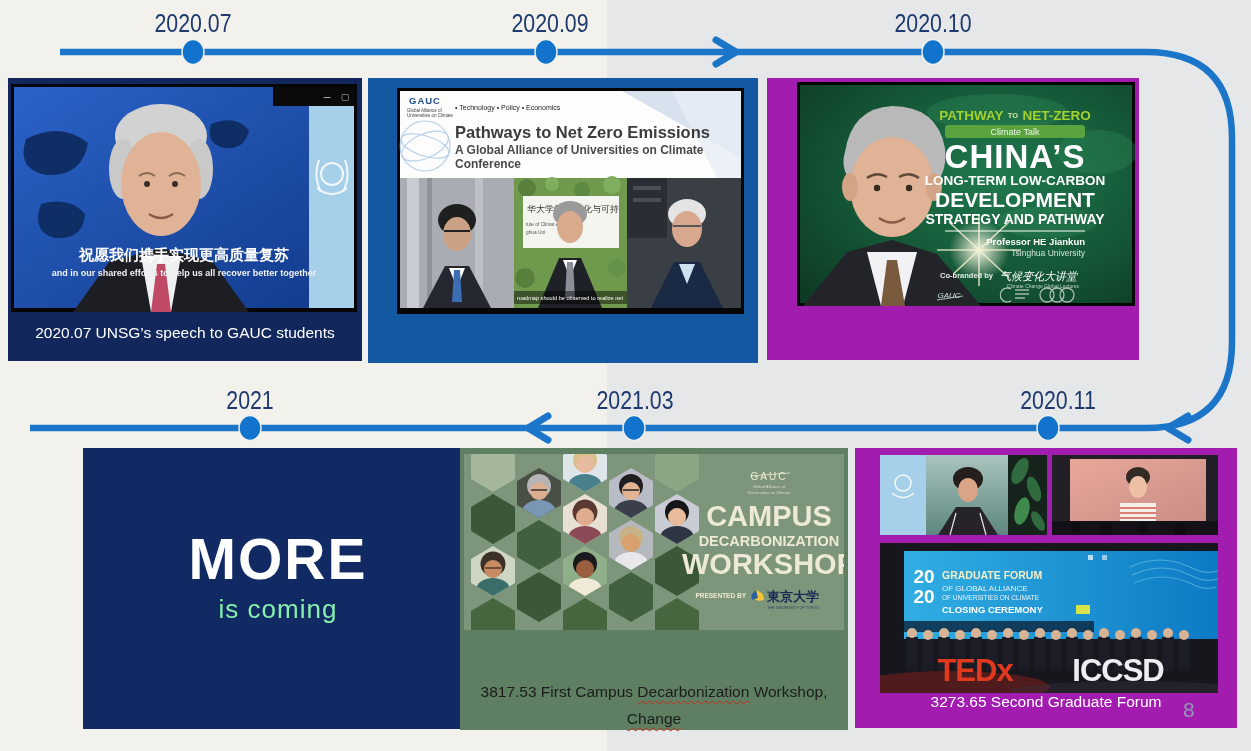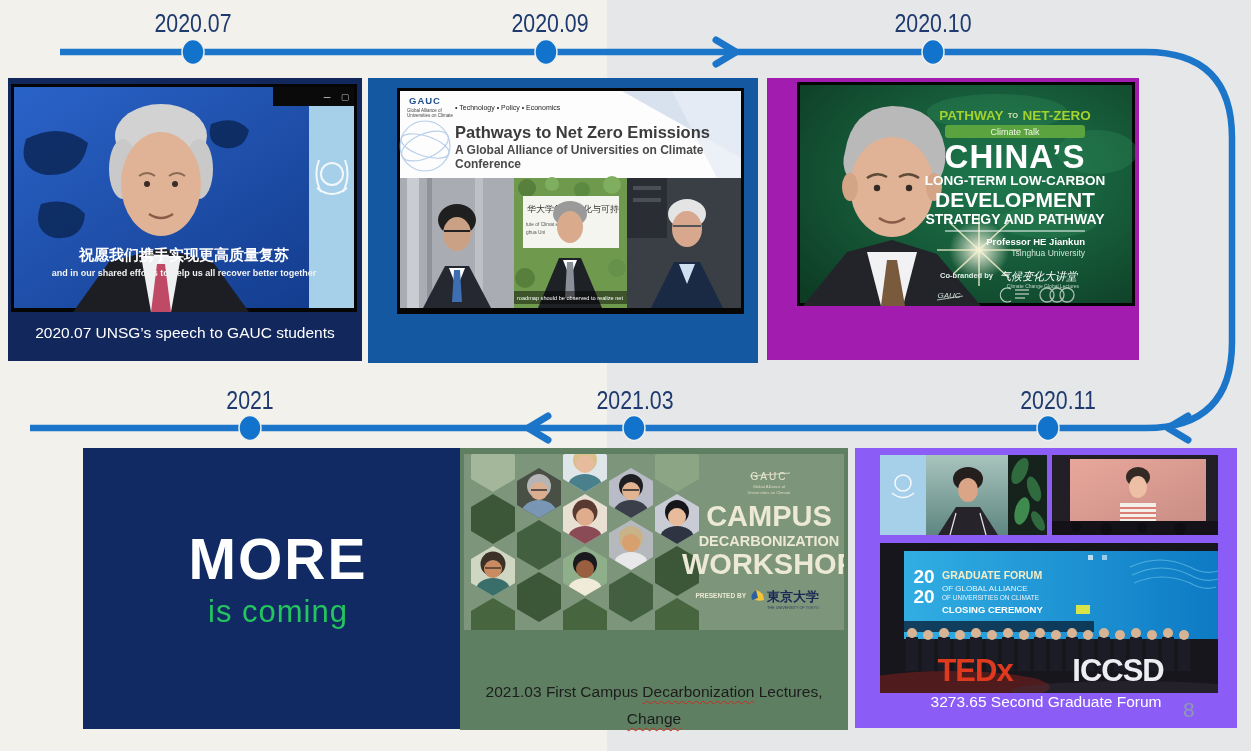--- a/index.html
+++ b/index.html
@@ -12,27 +12,27 @@
         transform:translateX(-50%) scaleX(.82);transform-origin:center top;}
   
   .panel{position:absolute;}
   .cap{position:absolute;left:0;width:100%;text-align:center;color:#fff;
        font-size:15.5px;line-height:22px;}
   .p1{left:8px;top:78px;width:354px;height:283px;background:#12275c;}
   .p2{left:368px;top:78px;width:390px;height:285px;background:#1558a2;}
   .p3{left:767px;top:78px;width:372px;height:282px;background:#a21caf;}
   .p4{left:60px;top:448px;width:390px;height:281px;background:#112a63;margin-left:23px;}
   .p5{left:460px;top:448px;width:388px;height:282px;background:#5e7f61;}
-  .p6{left:855px;top:448px;width:382px;height:280px;background:#8b5cf6;}
+  .p6{left:855px;top:448px;width:382px;height:280px;background:#a21caf;}
   .media{position:absolute;display:block;}
   svg{font-family:"Liberation Sans","DejaVu Sans",sans-serif;}
   .more1{position:absolute;left:0;width:100%;text-align:center;top:78px;color:#fff;
          font-size:57px;font-weight:600;letter-spacing:2px;}
-  .more2{position:absolute;left:0;width:100%;text-align:center;top:146px;color:#22c55e;
-         font-size:31px;font-weight:400;letter-spacing:1px;}
+  .more2{position:absolute;left:0;width:100%;text-align:center;top:146px;color:#86efac;
+         font-size:26px;font-weight:400;letter-spacing:1px;}
   .wcap{position:absolute;left:0;top:230px;width:100%;text-align:center;color:#1c1c1c;
         font-size:15.5px;line-height:27px;}
   .sp{ text-decoration:underline wavy #cc2b1e 1px;text-underline-offset:3px;}
   .pagenum{color:#8d9ab0;font-size:21px;}
 </style>
 </head>
 <body>
 
 <div class="abs bg-right"></div>
 
@@ -355,21 +355,21 @@
     <text x="305" y="92" font-size="14.5" font-weight="bold" fill="#ece9d4" text-anchor="middle">DECARBONIZATION</text>
     <text x="305" y="120" font-size="29" font-weight="bold" fill="#ece9d4" text-anchor="middle">WORKSHOP</text>
     <text x="282" y="144" font-size="6.5" font-weight="bold" fill="#ece9d4" text-anchor="end">PRESENTED BY</text>
     <g>
       <path d="M292,136 q8,2 8,10 q-8,2 -10,-2 q-2,-5 2,-8 z" fill="#f2c437"></path>
       <path d="M292,136 q-6,4 -4,10 l6,-2 z" fill="#2e5fa3"></path>
     </g>
     <text x="303" y="147" font-size="13" font-weight="bold" fill="#1a2a55">東京大学</text>
     <text x="303" y="155" font-size="3.8" fill="#33415e">THE UNIVERSITY OF TOKYO</text>
   </svg>
-  <div class="wcap"><span>2021.03 First Campus </span><span class="sp">Decarbonization</span><span> Lectures,</span><br><span class="sp">Change</span>
+  <div class="wcap"><span>3817.53 First Campus </span><span class="sp">Decarbonization</span><span> Workshop,</span><br><span class="sp">Change</span>
   </div>
 </div>
 
 <div class="panel p6" style="z-index:2;">
   <svg class="media" style="left:25px;top:7px;" width="338" height="238" viewBox="0 0 338 238">
     <defs>
       <linearGradient id="scr" x1="0" y1="0" x2="1" y2="1">
         <stop offset="0" stop-color="#e9a79b"></stop>
           <stop offset="1" stop-color="#c98e85"></stop>
       </linearGradient>

